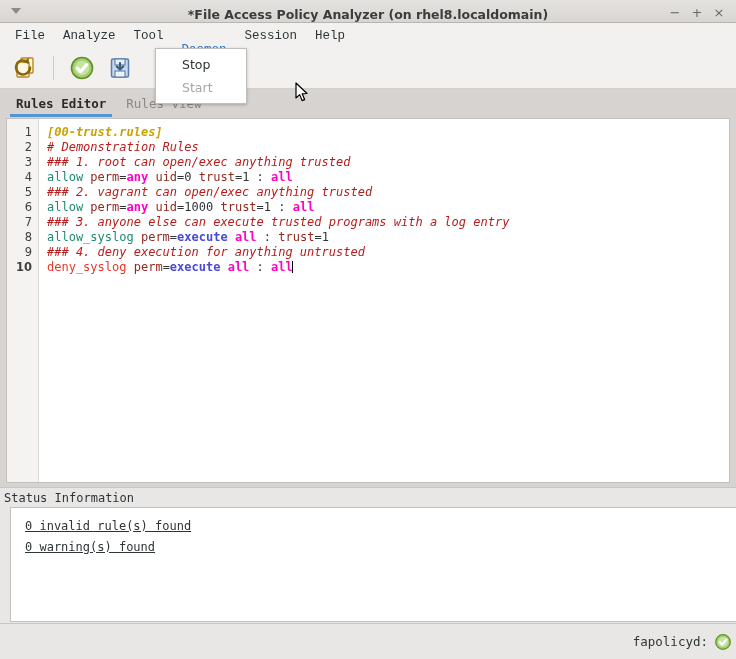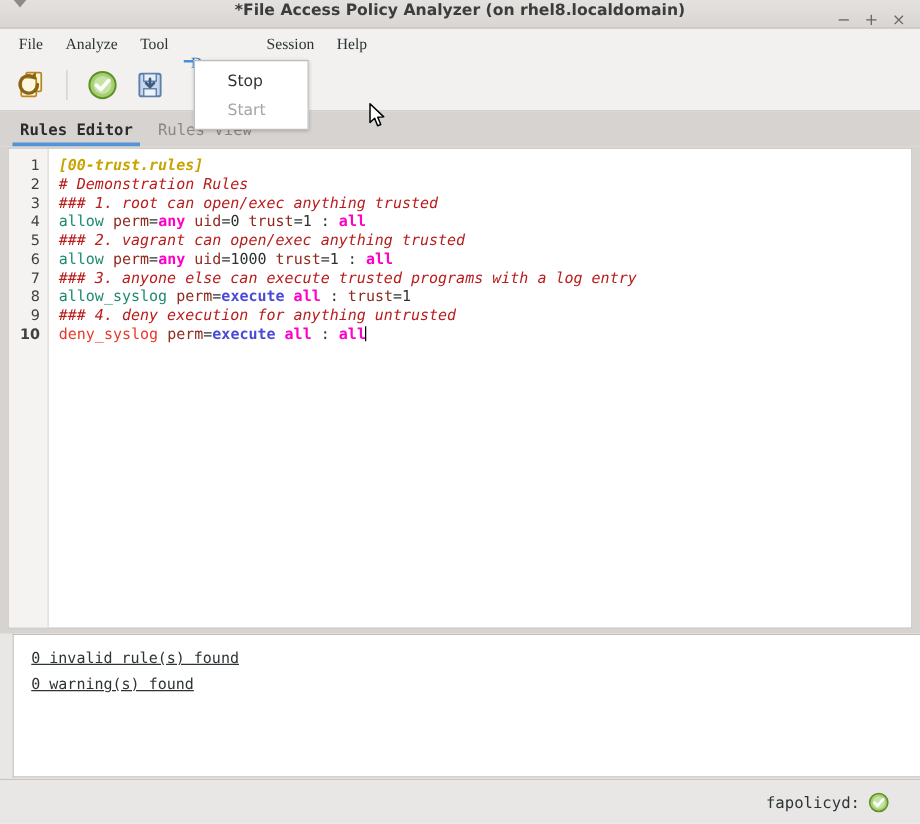--- a/index.html
+++ b/index.html
@@ -26,24 +26,23 @@
     background: #f2f1f0;
   }
 
   
   .titlebar {
     height: 23px;
     min-height: 23px;
     background: linear-gradient(to bottom, #e4e2e0 0%, #dedbd8 50%, #d8d5d2 100%);
     border-bottom: 1px solid #b8b4b0;
     display: flex;
-    align-items: flex-start;
-    position: relative;
-    box-sizing: border-box;
-    flex-direction: column;
+    align-items: flex-end;
+    position: relative;
+    box-sizing: border-box;
   }
   .title-menu-arrow {
     width: 28px;
     height: 22px;
     display: flex;
     align-items: center;
     justify-content: center;
     margin-left: 2px;
   }
   .title-menu-arrow .tri {
@@ -90,21 +89,21 @@
     padding-left: 6px;
     position: relative;
     z-index: 30;
   }
   .menu-item {
     padding: 0 9px;
     display: flex;
     align-items: center;
     font-size: 12.5px;
     color: #2e3436;
-    font-family: Liberation Serif, serif;
+    font-family: Liberation Mono, monospace;
     position: relative;
   }
   .menu-item.active {
     color: #2a76c6;
     margin-top: 27px;
   }
   .menu-item.active::after {
     content: "";
     position: absolute;
     left: 3px; right: 3px; bottom: 0;
@@ -296,21 +295,21 @@
 
   
   .statusbar {
     height: 36px;
     min-height: 36px;
     background: #e9e7e5;
     border-top: 1px solid #c9c5c1;
     display: flex;
     align-items: center;
     justify-content: flex-end;
-    padding-right: 24px;
+    padding-right: 4px;
     gap: 6px;
     box-sizing: border-box;
   }
   .statusbar .lbl {
     font-family: "DejaVu Sans Mono", monospace;
     font-size: 12.5px;
     color: #2e3436;
   }
 
   
@@ -413,20 +412,21 @@
         <div class="ln"><span class="t-allow">allow_syslog</span> <span class="t-key">perm</span><span class="t-plain">=</span><span class="t-blue">execute</span> <span class="t-mag">all</span> <span class="t-plain">:</span> <span class="t-key">trust</span><span class="t-plain">=1</span></div>
 
         <div class="ln"><span class="t-comment">### 4. deny execution for anything untrusted</span></div>
 
         <div class="ln"><span class="t-deny">deny_syslog</span> <span class="t-key">perm</span><span class="t-plain">=</span><span class="t-blue">execute</span> <span class="t-mag">all</span> <span class="t-plain">:</span> <span class="t-mag">all</span><span class="caret"></span></div>
 
       </div>
     </div>
   </div>
 
+  <div class="status-label">Status Information</div>
   <div class="status-panel-wrap">
     <div class="status-panel">
       <div>0 invalid rule(s) found</div>
       <div>0 warning(s) found</div>
     </div>
   </div>
 
   <div class="statusbar">
     <span class="lbl">fapolicyd:</span>
     <svg width="18" height="18" viewBox="0 0 26 26">

